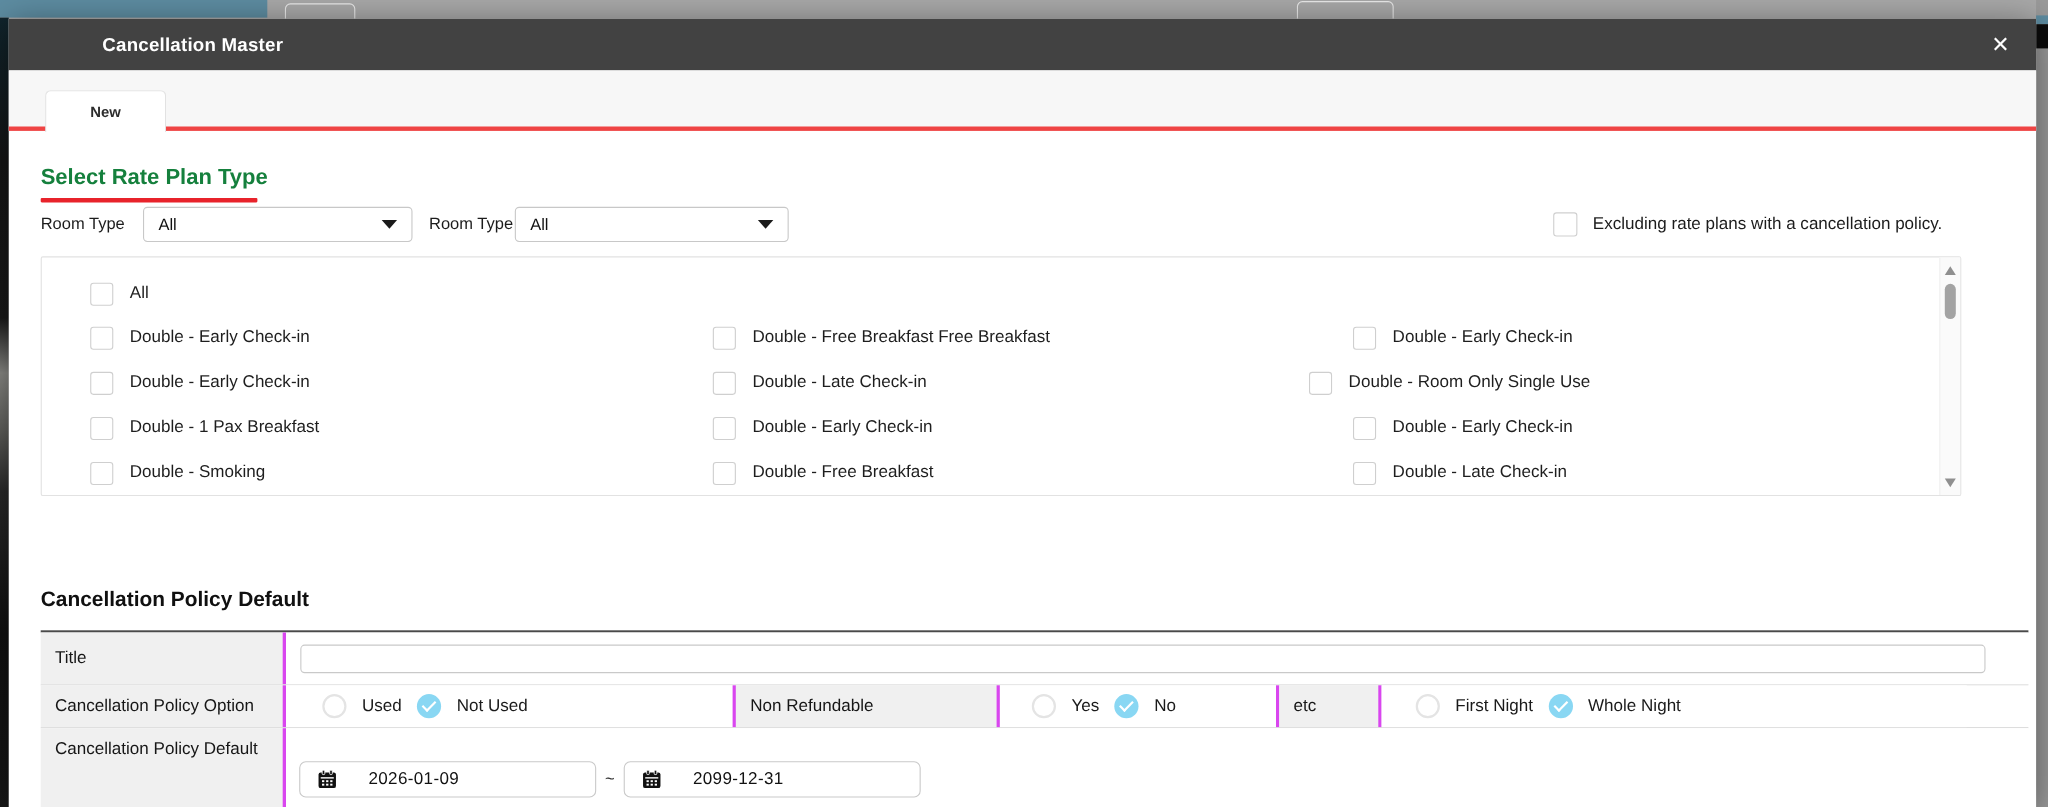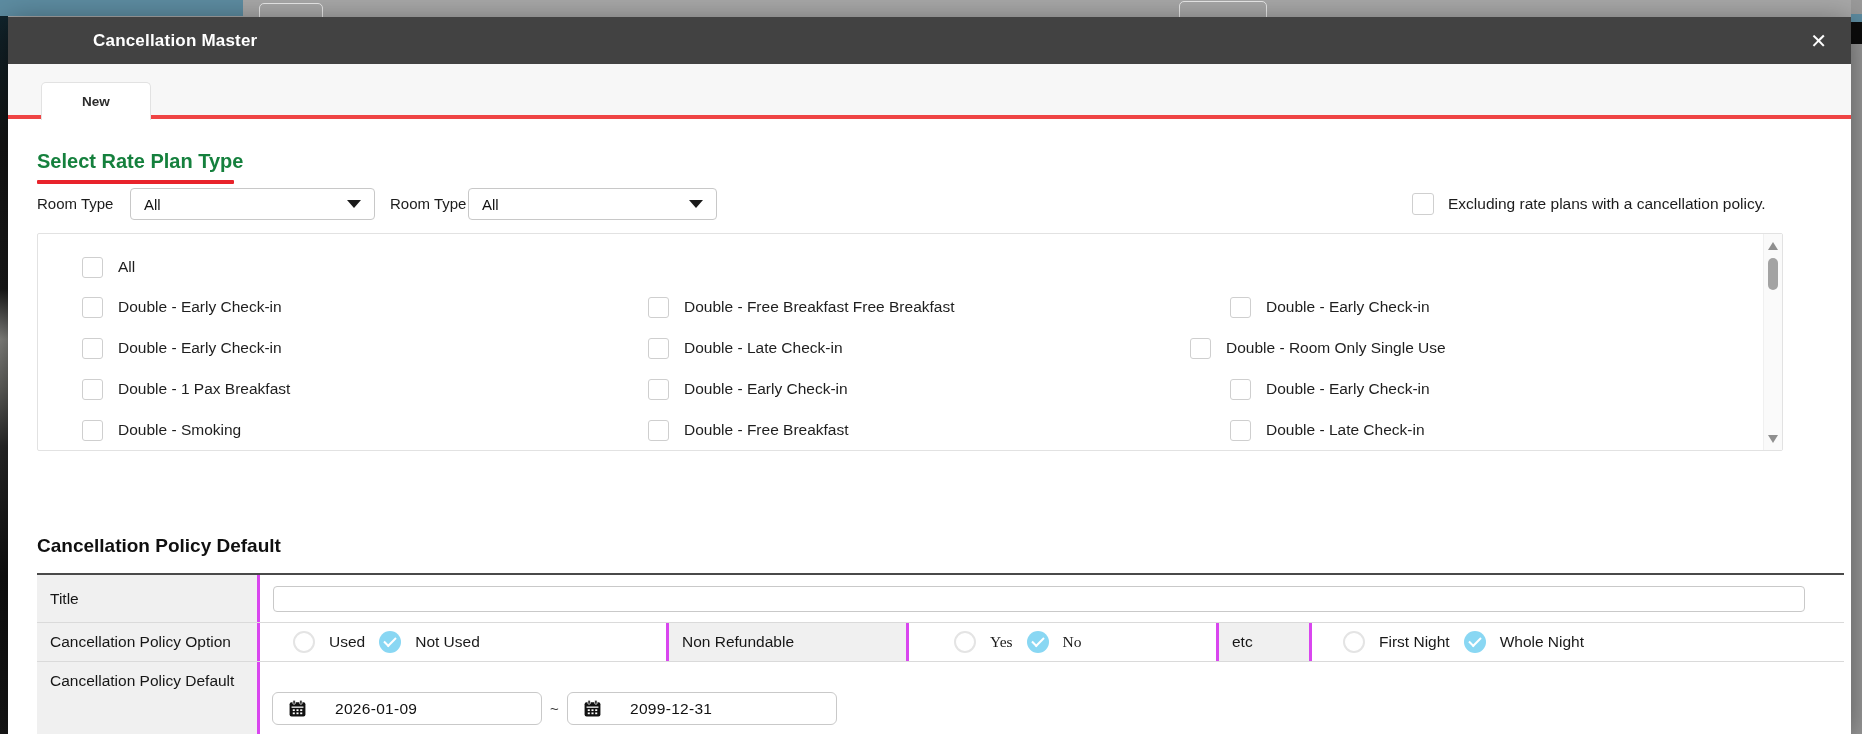--- a/index.html
+++ b/index.html
@@ -86,21 +86,21 @@
   .radio { width:22px; height:22px; border-radius:50%; flex:none; cursor:pointer; position:relative; }
   .radio.off { background:#fff; border:2px solid #e4e4e4; }
   .radio.on  { background:#89d7f3; }
   .radio.on::after { content:""; position:absolute; left:5px; top:6px; width:10px; height:5px;
                      border-left:2.3px solid #fff; border-bottom:2.3px solid #fff; transform:rotate(-45deg); }
   .rgroup { display:flex; align-items:center; gap:14px; }
   .rlabel { font-size:15.5px; color:#1a1a1a; white-space:nowrap; }
 
   .c-used  { width:409px; padding-left:33px; }
   .c-nref  { width:240px; }
-  .c-yesno { width:310px; padding-left:45px;font-family:Liberation Serif, serif; }
+  .c-yesno { width:254px; padding-left:29px; }
   .c-etc   { width:93px;  padding-left:20px; }
   .c-night { width:532px; padding-left:31px; }
 
   .c-dates { width:1584px; align-items:flex-start; padding-left:12px; padding-top:30px; display:flex; gap:0; }
   .datefield { width:270px; height:33px; border:1px solid #c9c9c9; border-radius:6px; background:#fff;
                display:flex; align-items:center; padding-left:15px; gap:28px; cursor:pointer; }
   .datefield .dval { font-size:15.5px; color:#111; letter-spacing:.3px; }
   .tilde { width:25px; text-align:center; font-size:15px; color:#333; line-height:33px; flex:none; }
   .cal-icon { width:19px; height:19px; flex:none; display:block; }
 </style>

